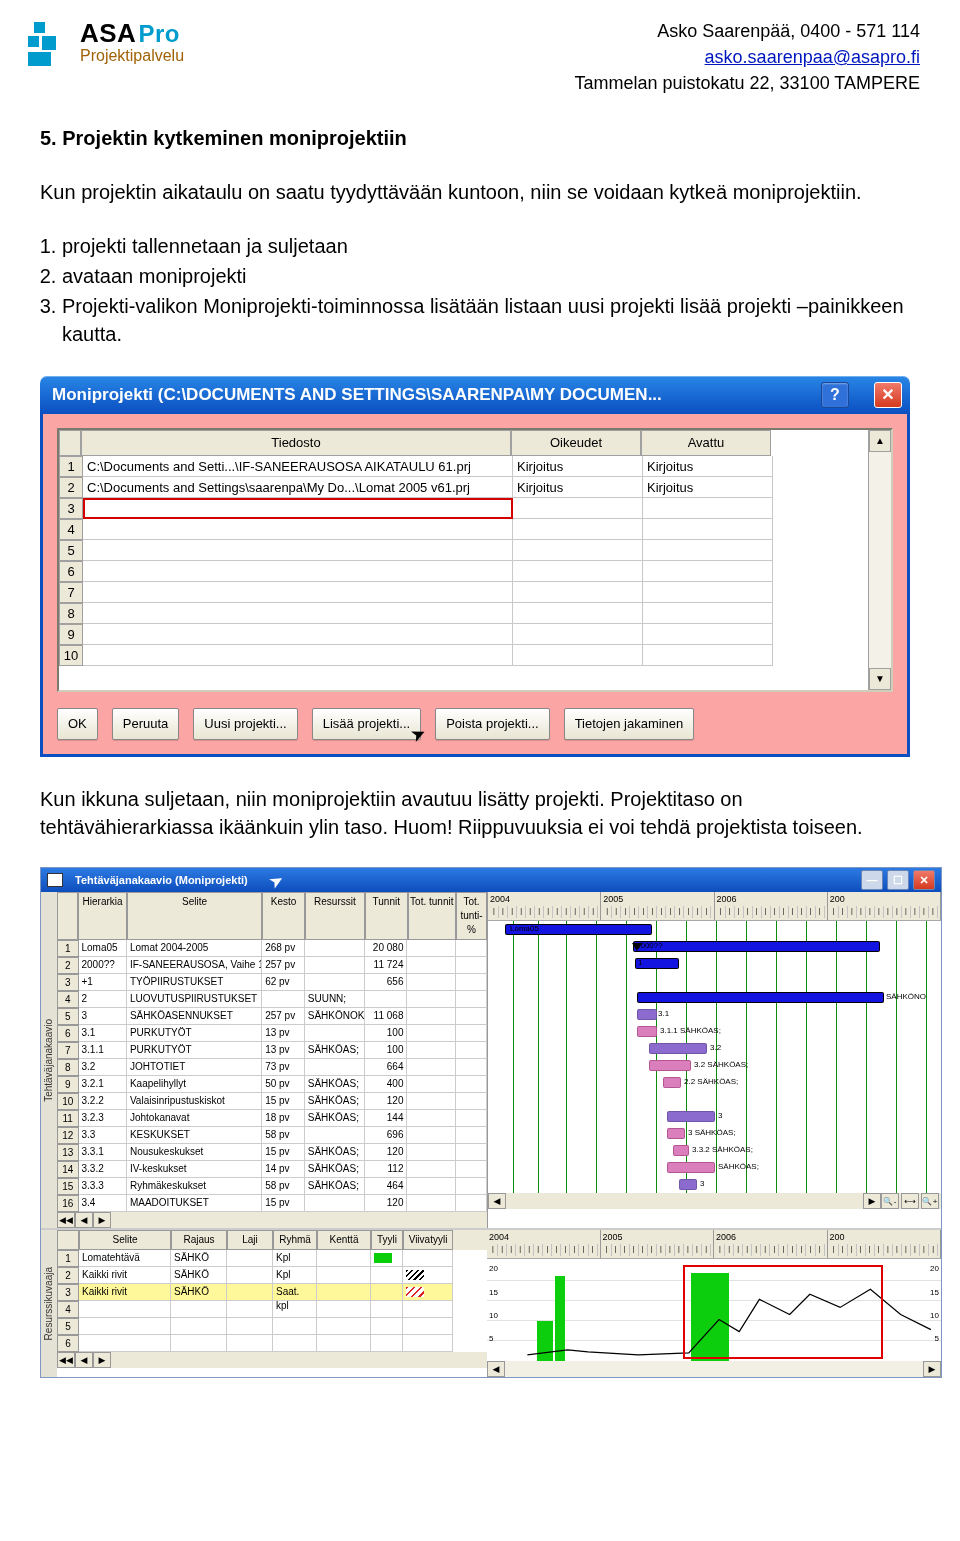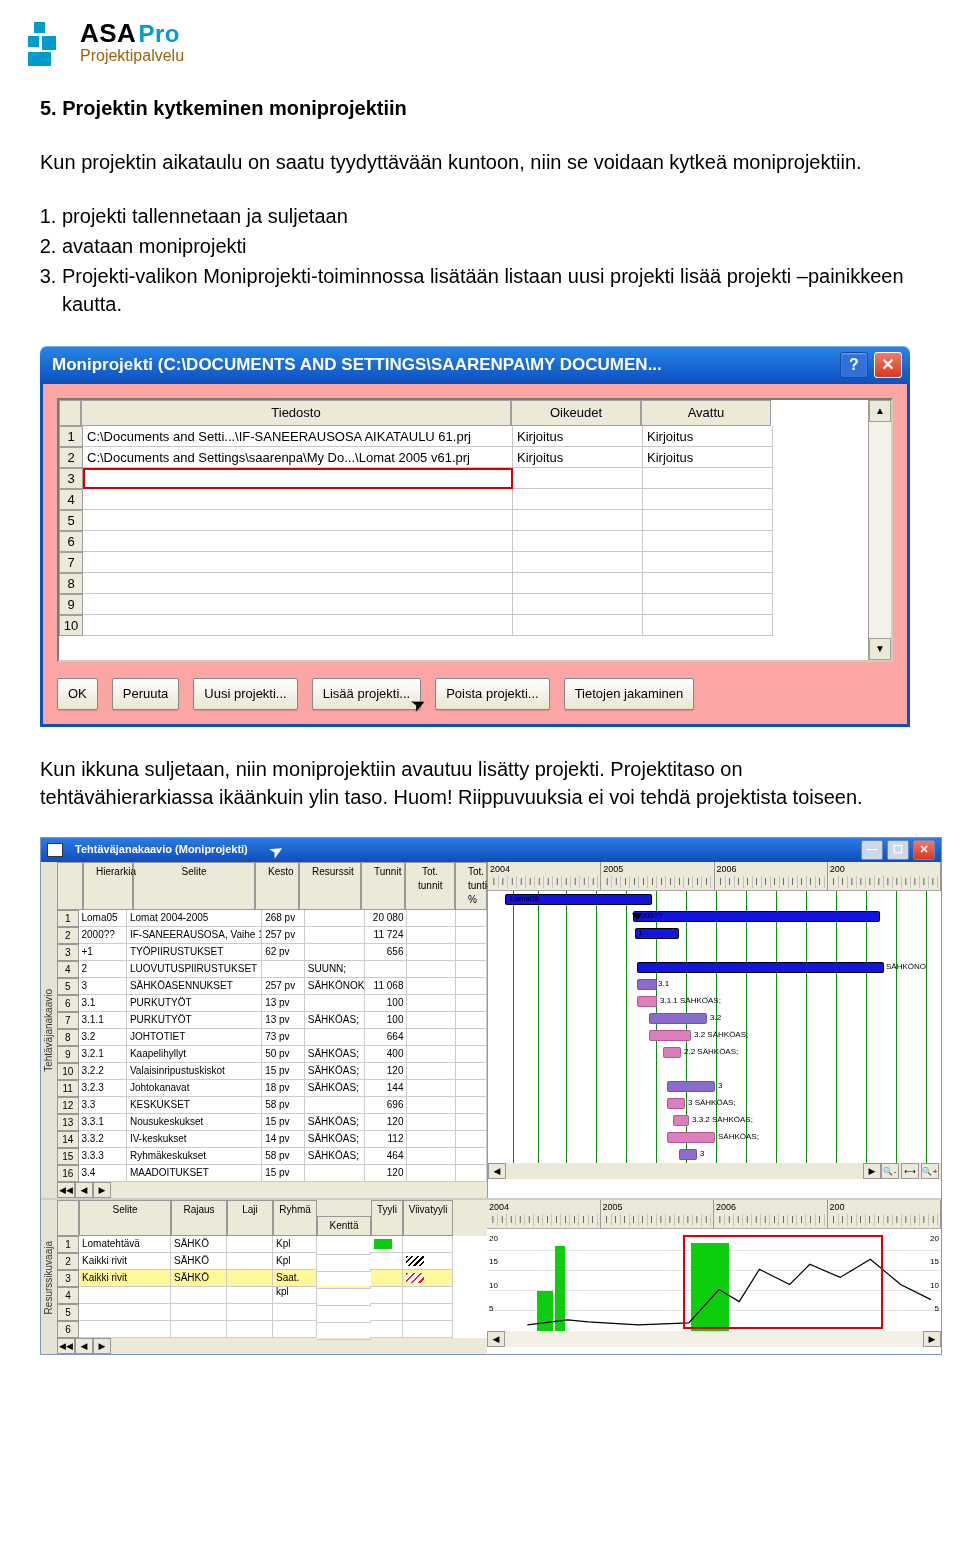--- a/index.html
+++ b/index.html
@@ -49,20 +49,21 @@
     height: 38px;
     background: linear-gradient(to bottom, #2886e6, #0b4fc1);
     display: flex;
     align-items: center;
     color: #fff;
     font-weight: bold;
     font-size: 17px;
     padding: 0 8px 0 12px;
     border-radius: 7px 7px 0 0;
     box-shadow: inset 0 1px 0 rgba(255,255,255,0.35);
+    gap: 19px;
   }
   .dlg-title .spacer { flex: 1; }
   .help-btn {
     width: 26px; height: 24px; background: #2f71d9;
     border: 1px solid #1a4796; border-radius: 3px;
     display: flex; align-items: center; justify-content: center;
     margin-right: 6px; color: #fff; font-weight: bold; font-size: 16px;
     box-shadow: inset 0 1px 2px rgba(255,255,255,0.4);
   }
   .close-btn {
@@ -149,21 +150,21 @@
   }
   .gantt-titctl { display: flex; gap: 4px; }
   .winbtn { width: 20px; height: 18px; background: #cdd8ea; border: 1px solid #6a85b8; font-size: 11px; display:flex; align-items:center; justify-content:center; border-radius: 2px; }
   .winbtn.close { background: linear-gradient(#f07a6a,#d53a1f); color:#fff; }
   .gantt-body { display: flex; background: #fff; }
   .side-label { width: 16px; background: #e4e2d4; display: flex; align-items: center; justify-content: center; }
   .side-label span { writing-mode: vertical-rl; transform: rotate(180deg); font-size: 10px; color: #333; }
   .gantt-left { width: 430px; border-right: 1px solid #999; }
   .gantt-right { flex: 1; position: relative; }
   .gantt-lh { display: flex; font-size: 10px; background: #ece9d8; }
-  .gantt-lh .cell { border: 1px solid #999; padding: 2px 12px; text-align: center; box-sizing: border-box; }
+  .gantt-lh .cell { border: 1px solid #999; padding: 2px 0; text-align: center; box-sizing: border-box; }
   .c-num { width: 22px; }
   .c-hier { width: 50px; }
   .c-sel { width: 140px; }
   .c-kes { width: 44px; }
   .c-res { width: 62px; }
   .c-tun { width: 44px; }
   .c-tot { width: 50px; }
   .c-pct { width: 32px; }
   .gantt-lr { display: flex; font-size: 10px; height: 17px; }
   .gantt-lr .cell { border-right: 1px solid #ccc; border-bottom: 1px solid #ccc; padding: 1px 3px; box-sizing: border-box; overflow: hidden; white-space: nowrap; }
@@ -186,21 +187,21 @@
   .zoom-btns { margin-left: auto; display: flex; gap: 2px; padding-right: 2px; }
   .resource-sec { display: flex; background: #fff; border-top: 2px solid #ccc; }
   .res-left { width: 430px; }
   .res-lh { display: flex; font-size: 10px; background: #ece9d8; }
   .res-lh .cell { border: 1px solid #999; padding: 2px 3px; text-align: center; box-sizing: border-box; }
   .r-num { width: 22px; }
   .r-sel { width: 92px; }
   .r-raj { width: 56px; }
   .r-laj { width: 46px; }
   .r-ryh { width: 44px; }
-  .r-ken { width: 54px; margin-top: 16px; }
+  .r-ken { width: 54px; }
   .r-tyy { width: 32px; }
   .r-viv { width: 50px; }
   .res-lr { display: flex; font-size: 10px; height: 17px; }
   .res-lr .cell { border-right: 1px solid #ccc; border-bottom: 1px solid #ccc; padding: 1px 3px; box-sizing: border-box; }
   .res-lr .r-num { background: #ece9d8; border: 1px solid #999; text-align: center; }
   .res-lr.hl .cell { background: #fff89a; }
   .res-lr.hl .r-num { background: #ece9d8; }
   .swatch { width: 18px; height: 10px; display: inline-block; margin-top: 2px; }
   .sw-green { background: #0bce0b; }
   .sw-diag { background: repeating-linear-gradient(135deg, #000 0 1.5px, #fff 1.5px 4px); }
@@ -223,20 +224,25 @@
         <div class="sq sq3"></div>
         <div class="sq sq4"></div>
     </div>
     <div class="logo-text">
       <div class="brand">
         <span class="brand-asa">ASA</span>
         <span class="brand-pro">Pro</span>
       </div>
       <div class="brand-sub">Projektipalvelu</div>
     </div>
+  </div>
+  <div class="contact">
+    <div>Asko Saarenpää, 0400 - 571 114</div>
+    <div><a>asko.saarenpaa@asapro.fi</a></div>
+    <div>Tammelan puistokatu 22, 33100 TAMPERE</div>
   </div>
 </div>
 
 <div class="content">
   <div class="h2">5. Projektin kytkeminen moniprojektiin</div>
 
   <div class="para">Kun projektin aikataulu on saatu tyydyttävään kuntoon, niin se voidaan kytkeä moniprojektiin.</div>
 
   <ol class="list">
     <li>projekti tallennetaan ja suljetaan</li>

